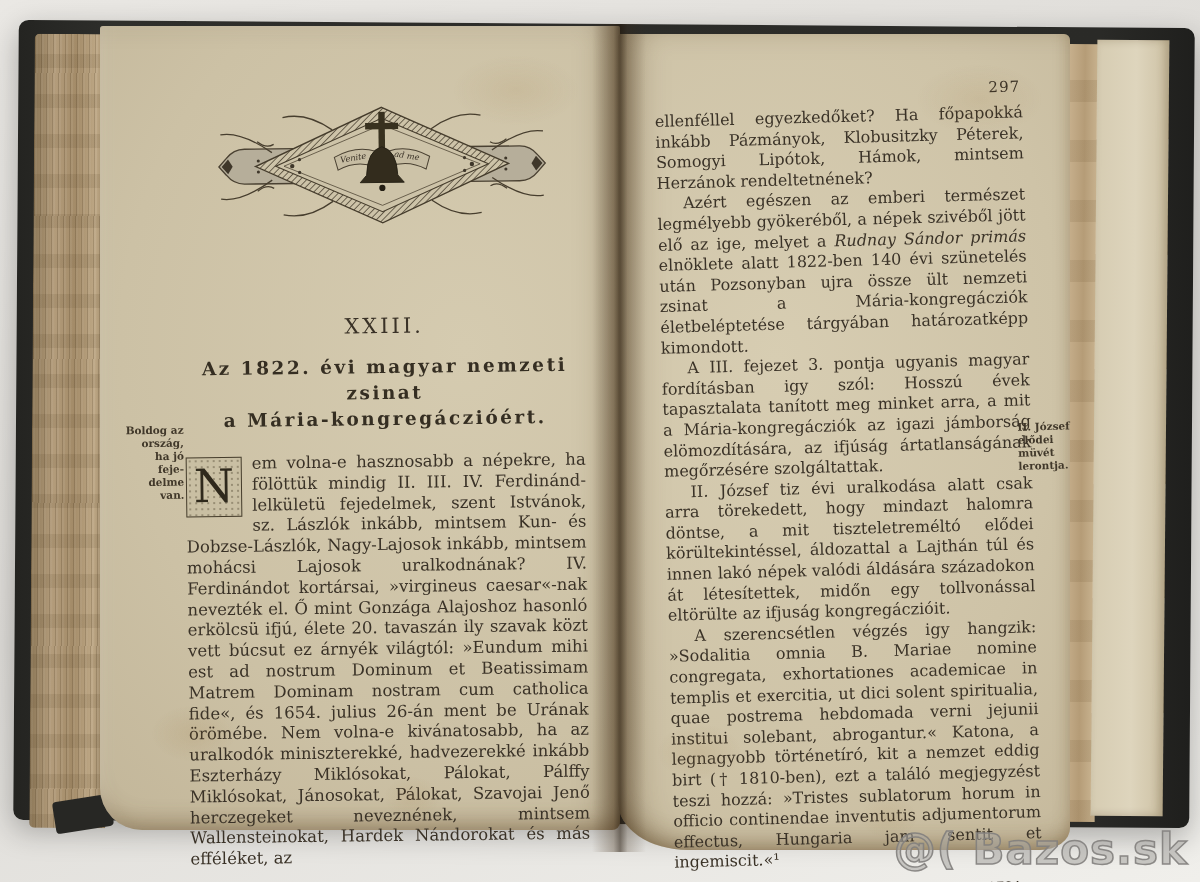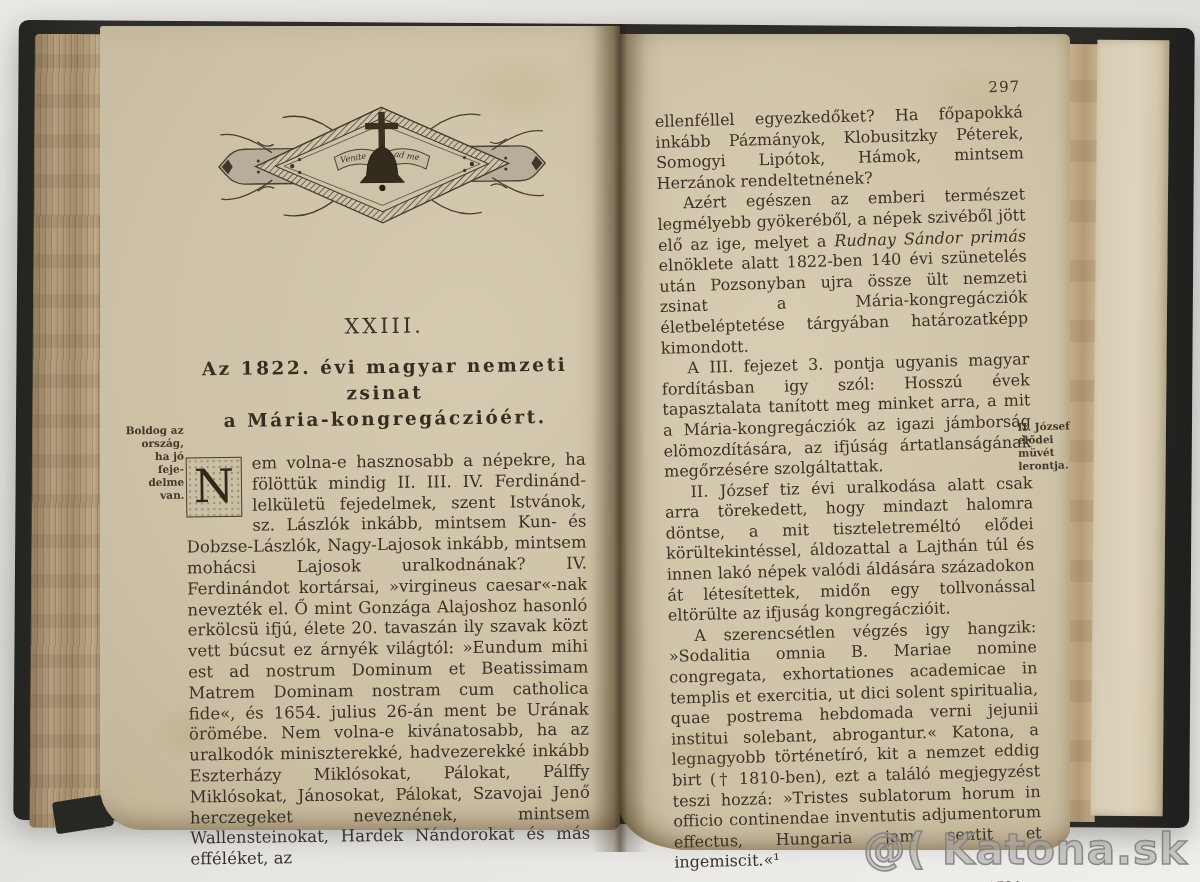--- a/index.html
+++ b/index.html
@@ -217,14 +217,14 @@
         <p class="indent">A III. fejezet 3. pontja ugyanis magyar fordításban igy szól: Hosszú évek tapasztalata tanított meg minket arra, a mit a Mária-kongregácziók az igazi jámborság elömozdítására, az ifjúság ártatlanságának megőrzésére szolgáltattak.</p>
         <p class="indent">II. József tiz évi uralkodása alatt csak arra törekedett, hogy mindazt halomra döntse, a mit tiszteletreméltó elődei körültekintéssel, áldozattal a Lajthán túl és innen lakó népek valódi áldására századokon át létesítettek, midőn egy tollvonással eltörülte az ifjuság kongregáczióit.</p>
         <p class="indent">A szerencsétlen végzés igy hangzik: »Sodalitia omnia B. Mariae nomine congregata, exhortationes academicae in templis et exercitia, ut dici solent spiritualia, quae postrema hebdomada verni jejunii institui solebant, abrogantur.« Katona, a legnagyobb történetíró, kit a nemzet eddig birt († 1810-ben), ezt a találó megjegyzést teszi hozzá: »Tristes sublatorum horum in officio continendae inventutis adjumentorum effectus, Hungaria jam sentit et ingemiscit.«¹</p>
       </div>
       <p class="footnote">¹ XL. k. 460. l. V. ö. Ephemerides Vindob. 1784. — Mercur von Ungarn 1787.</p>
     </div>
   </div>
 
   <div class="gutter"></div>
 
-  <div class="watermark">@( Katona.sk</div>
+  <div class="watermark">@( Bazos.sk</div>
 </div>
 
 </body></html>

